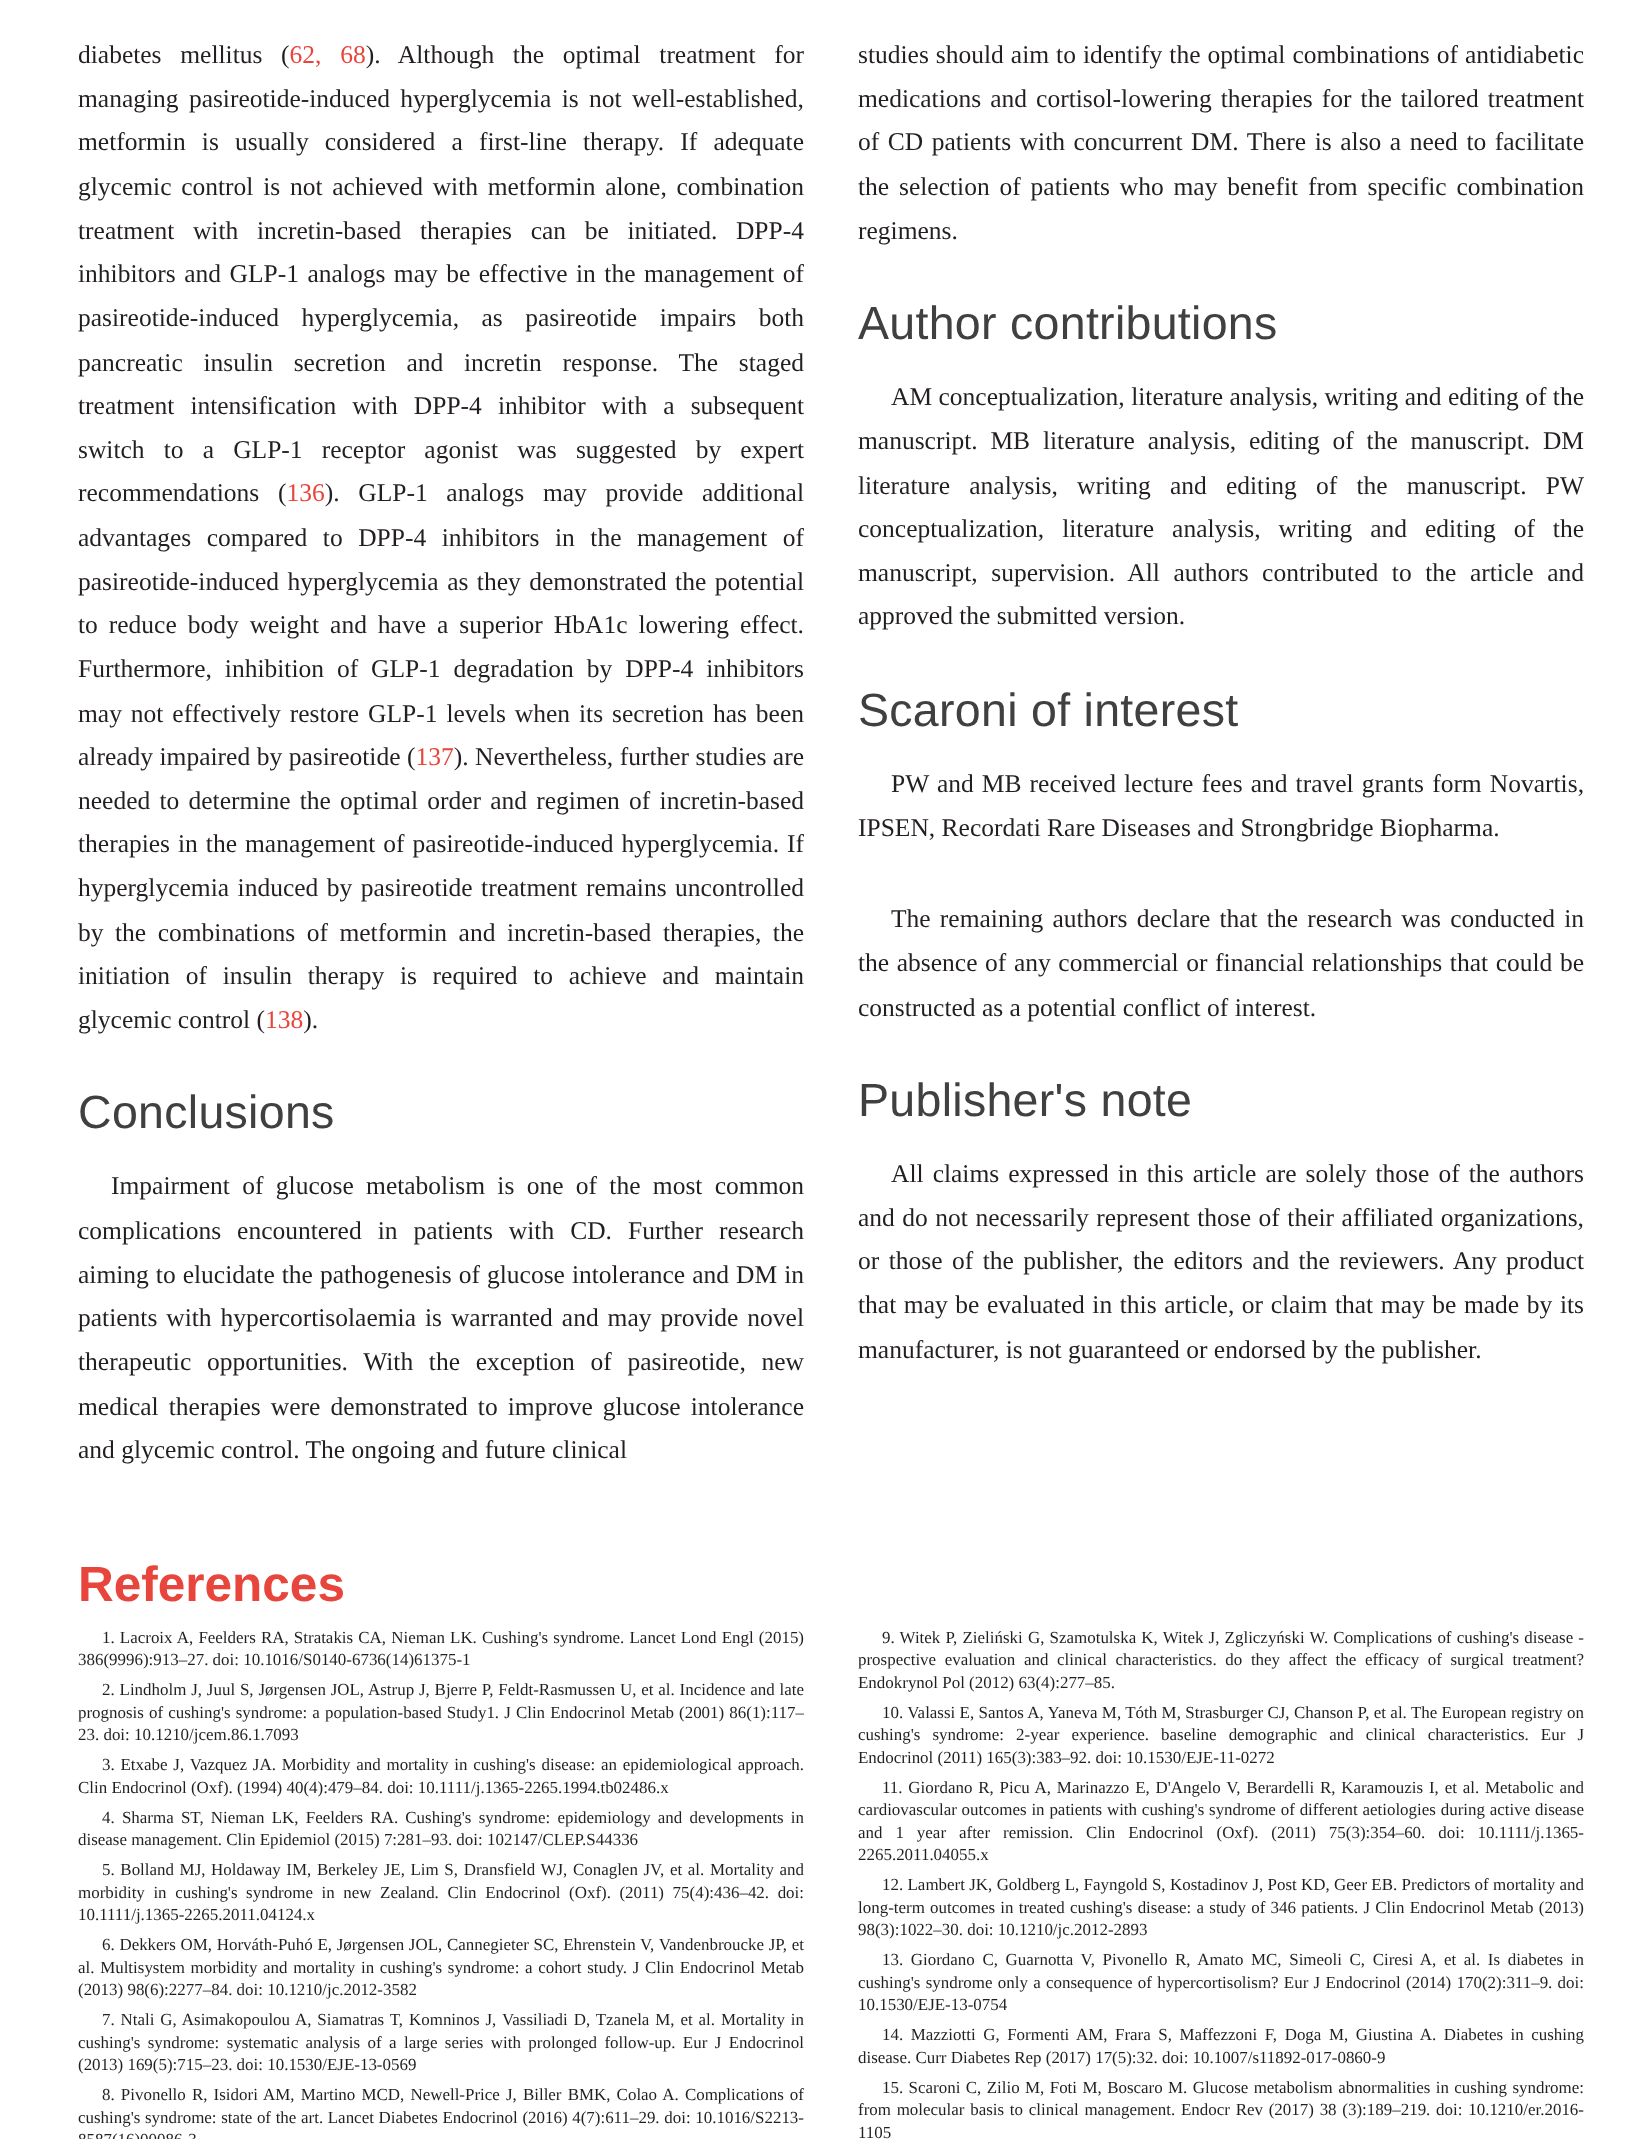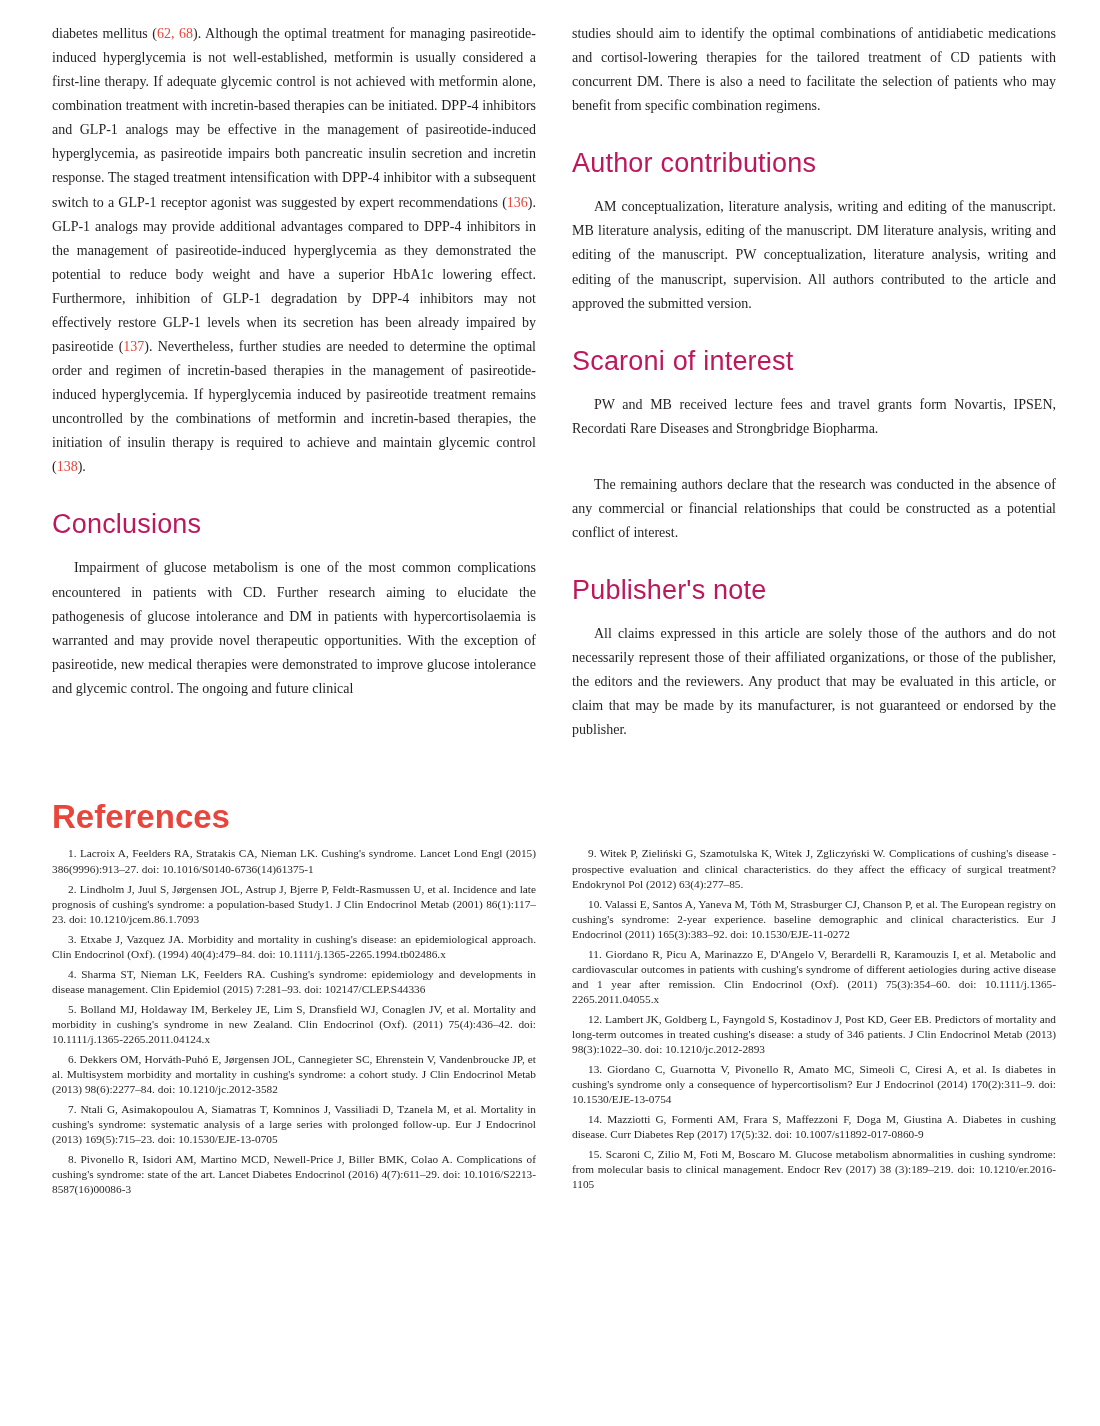--- a/index.html
+++ b/index.html
@@ -27,42 +27,42 @@
     gap: 36px;
     padding: 22px 52px 0 52px;
     box-sizing: border-box;
   }
   .col {
     width: 484px;
     flex: 0 0 484px;
   }
   p.body {
     margin: 0 0 0 0;
-    font-size: 14px;
+    font-size: 17px;
     line-height: 1.72;
     text-align: justify;
     text-justify: inter-word;
     hyphens: auto;
     -webkit-hyphens: auto;
   }
   p.body + p.body {
     text-indent: 22px;
     margin-top: 32px;
   }
   .indent {
     text-indent: 22px;
   }
   .ref-link {
     color: #e8453c;
   }
   h2.section {
     font-family: "Liberation Sans", sans-serif;
     font-weight: normal;
-    color: #be185d;
-    font-size: 27px;
+    color: #404040;
+    font-size: 31px;
     margin: 30px 0 16px 0;
     letter-spacing: 0.2px;
   }
   h2.refs {
     font-family: "Liberation Sans", sans-serif;
     font-weight: bold;
     color: #e8453c;
     font-size: 33px;
     margin: 0 0 10px 0;
   }
@@ -123,21 +123,21 @@
     <h2 class="refs">References</h2>
 
     <div class="refs-cols">
       <div class="refs-col">
         <p class="ref-item">1. Lacroix A, Feelders RA, Stratakis CA, Nieman LK. Cushing's syndrome. Lancet Lond Engl (2015) 386(9996):913–27. doi: 10.1016/S0140-6736(14)61375-1</p>
         <p class="ref-item">2. Lindholm J, Juul S, Jørgensen JOL, Astrup J, Bjerre P, Feldt-Rasmussen U, et al. Incidence and late prognosis of cushing's syndrome: a population-based Study1. J Clin Endocrinol Metab (2001) 86(1):117–23. doi: 10.1210/jcem.86.1.7093</p>
         <p class="ref-item">3. Etxabe J, Vazquez JA. Morbidity and mortality in cushing's disease: an epidemiological approach. Clin Endocrinol (Oxf). (1994) 40(4):479–84. doi: 10.1111/j.1365-2265.1994.tb02486.x</p>
         <p class="ref-item">4. Sharma ST, Nieman LK, Feelders RA. Cushing's syndrome: epidemiology and developments in disease management. Clin Epidemiol (2015) 7:281–93. doi: 102147/CLEP.S44336</p>
         <p class="ref-item">5. Bolland MJ, Holdaway IM, Berkeley JE, Lim S, Dransfield WJ, Conaglen JV, et al. Mortality and morbidity in cushing's syndrome in new Zealand. Clin Endocrinol (Oxf). (2011) 75(4):436–42. doi: 10.1111/j.1365-2265.2011.04124.x</p>
         <p class="ref-item">6. Dekkers OM, Horváth-Puhó E, Jørgensen JOL, Cannegieter SC, Ehrenstein V, Vandenbroucke JP, et al. Multisystem morbidity and mortality in cushing's syndrome: a cohort study. J Clin Endocrinol Metab (2013) 98(6):2277–84. doi: 10.1210/jc.2012-3582</p>
-        <p class="ref-item">7. Ntali G, Asimakopoulou A, Siamatras T, Komninos J, Vassiliadi D, Tzanela M, et al. Mortality in cushing's syndrome: systematic analysis of a large series with prolonged follow-up. Eur J Endocrinol (2013) 169(5):715–23. doi: 10.1530/EJE-13-0705</p>
+        <p class="ref-item">7. Ntali G, Asimakopoulou A, Siamatras T, Komninos J, Vassiliadi D, Tzanela M, et al. Mortality in cushing's syndrome: systematic analysis of a large series with prolonged follow-up. Eur J Endocrinol (2013) 169(5):715–23. doi: 10.1530/EJE-13-0569</p>
         <p class="ref-item">8. Pivonello R, Isidori AM, Martino MCD, Newell-Price J, Biller BMK, Colao A. Complications of cushing's syndrome: state of the art. Lancet Diabetes Endocrinol (2016) 4(7):611–29. doi: 10.1016/S2213-8587(16)00086-3</p>
       </div>
       <div class="refs-col">
         <p class="ref-item">9. Witek P, Zieliński G, Szamotulska K, Witek J, Zgliczyński W. Complications of cushing's disease - prospective evaluation and clinical characteristics. do they affect the efficacy of surgical treatment? Endokrynol Pol (2012) 63(4):277–85.</p>
         <p class="ref-item">10. Valassi E, Santos A, Yaneva M, Tóth M, Strasburger CJ, Chanson P, et al. The European registry on cushing's syndrome: 2-year experience. baseline demographic and clinical characteristics. Eur J Endocrinol (2011) 165(3):383–92. doi: 10.1530/EJE-11-0272</p>
         <p class="ref-item">11. Giordano R, Picu A, Marinazzo E, D'Angelo V, Berardelli R, Karamouzis I, et al. Metabolic and cardiovascular outcomes in patients with cushing's syndrome of different aetiologies during active disease and 1 year after remission. Clin Endocrinol (Oxf). (2011) 75(3):354–60. doi: 10.1111/j.1365-2265.2011.04055.x</p>
         <p class="ref-item">12. Lambert JK, Goldberg L, Fayngold S, Kostadinov J, Post KD, Geer EB. Predictors of mortality and long-term outcomes in treated cushing's disease: a study of 346 patients. J Clin Endocrinol Metab (2013) 98(3):1022–30. doi: 10.1210/jc.2012-2893</p>
         <p class="ref-item">13. Giordano C, Guarnotta V, Pivonello R, Amato MC, Simeoli C, Ciresi A, et al. Is diabetes in cushing's syndrome only a consequence of hypercortisolism? Eur J Endocrinol (2014) 170(2):311–9. doi: 10.1530/EJE-13-0754</p>
         <p class="ref-item">14. Mazziotti G, Formenti AM, Frara S, Maffezzoni F, Doga M, Giustina A. Diabetes in cushing disease. Curr Diabetes Rep (2017) 17(5):32. doi: 10.1007/s11892-017-0860-9</p>
         <p class="ref-item">15. Scaroni C, Zilio M, Foti M, Boscaro M. Glucose metabolism abnormalities in cushing syndrome: from molecular basis to clinical management. Endocr Rev (2017) 38 (3):189–219. doi: 10.1210/er.2016-1105</p>

